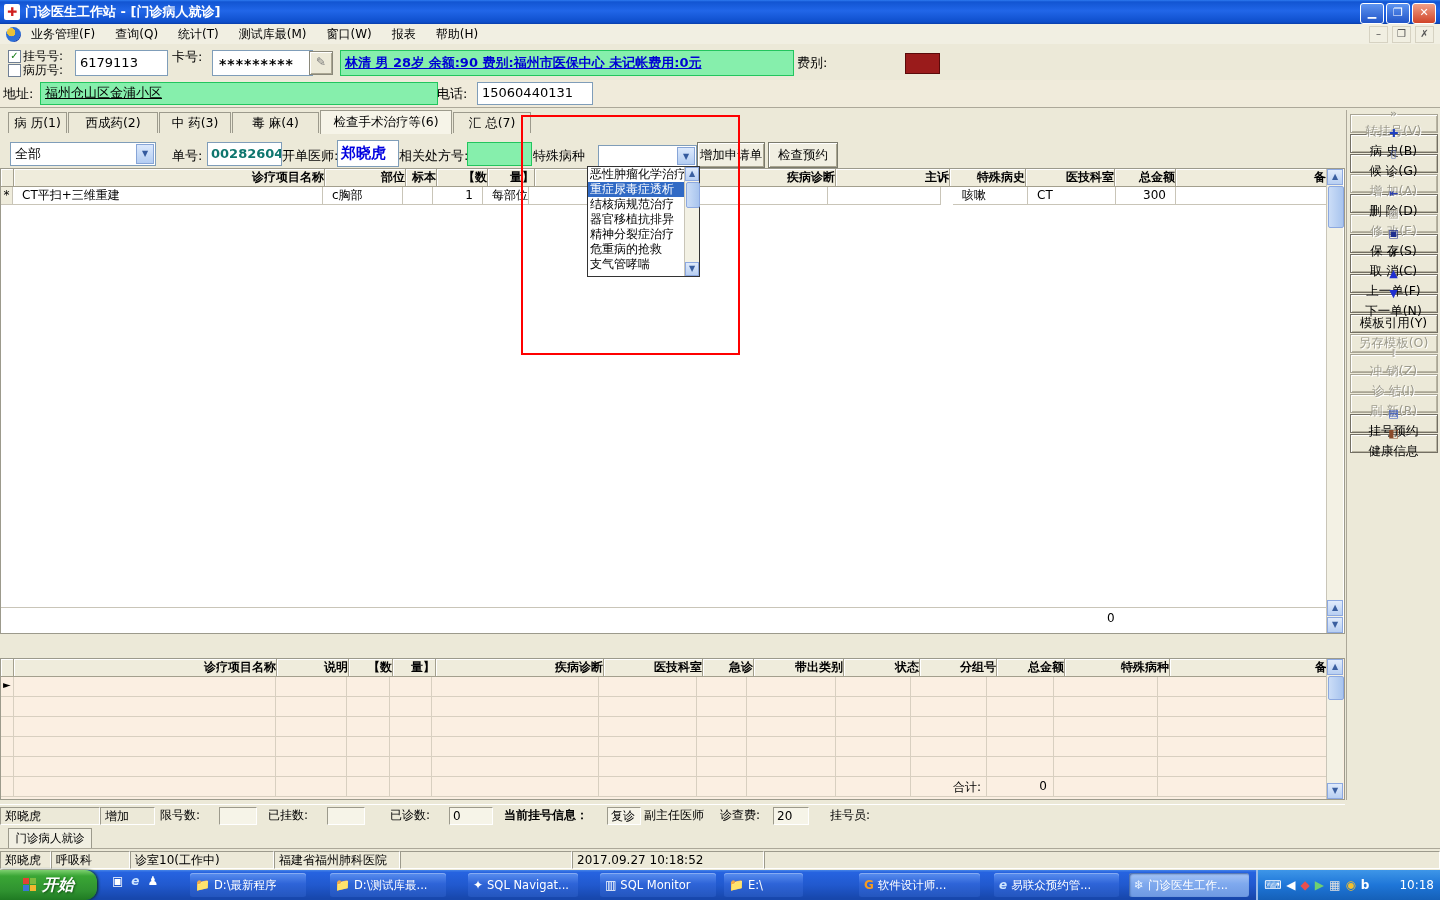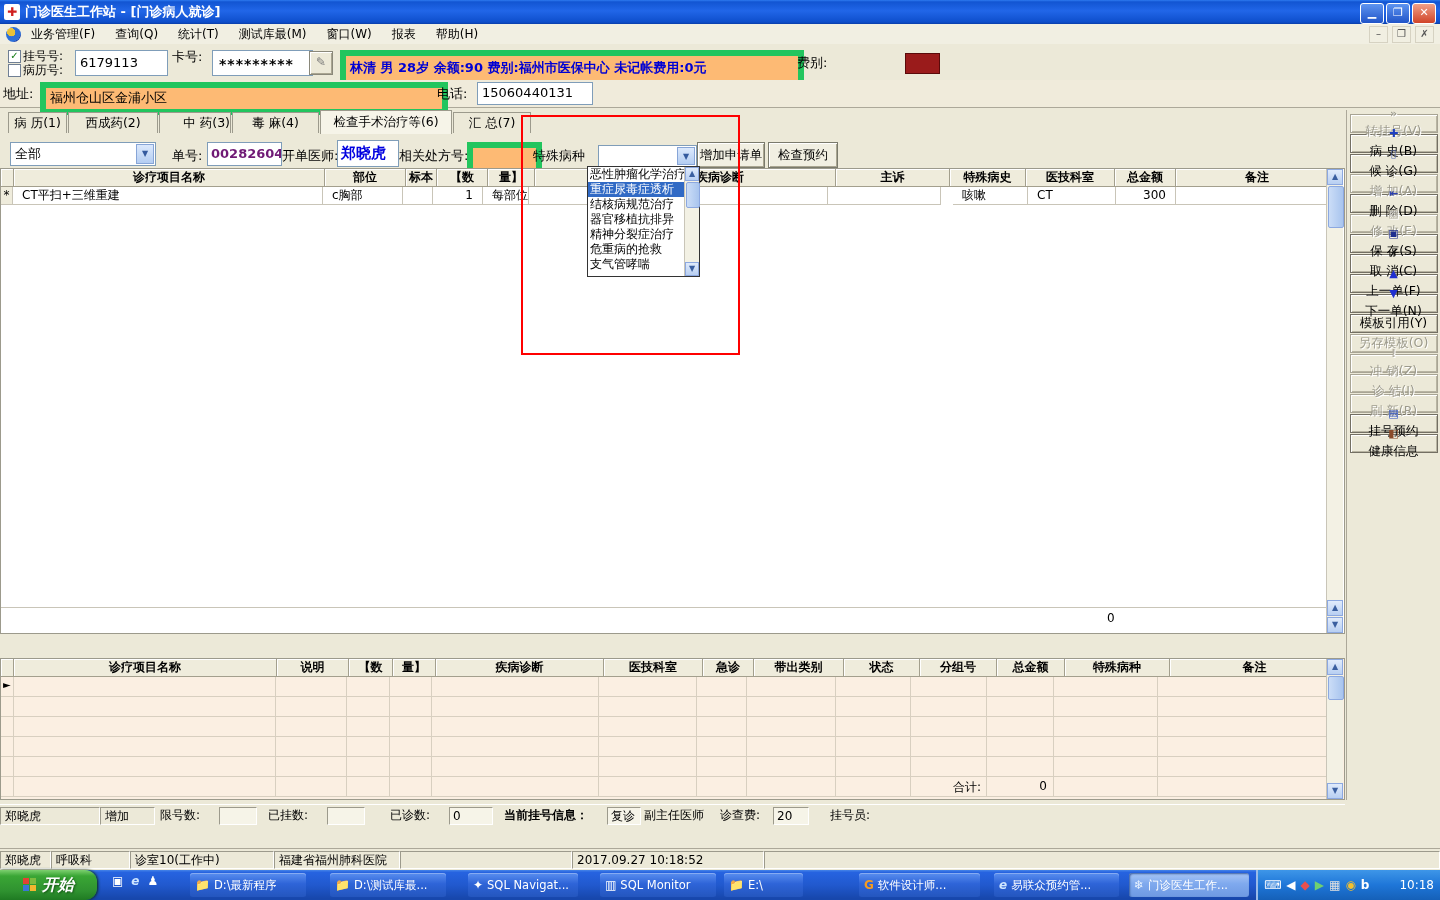--- a/index.html
+++ b/index.html
@@ -25,42 +25,42 @@
   .mi{margin-right:20px;white-space:nowrap;}
   .mdibtns{position:absolute;right:6px;top:2px;display:flex;gap:4px;color:#555;}
   .mdib{width:17px;height:15px;text-align:center;line-height:14px;font-size:10px;background:#F1EFE2;
     border:1px solid #D6D2C2;}
   
   .prow{position:absolute;left:0;top:44px;width:1440px;height:36px;background:#ECE9D8;}
   .arow{position:absolute;left:0;top:80px;width:1440px;height:27px;background:#F0EBDB;border-bottom:1px solid #ACA899;}
   .cb{position:absolute;width:11px;height:11px;background:#fff;border:1px solid #6F7F94;font-size:10px;
       line-height:10px;text-align:center;color:#137C13;}
   .sunkw{position:absolute;background:#fff;border:1px solid #7F9DB9;}
-  .sunkc{position:absolute;background:#fdba74;border:6px solid #22c55e;}
+  .sunkc{position:absolute;background:#86efac;border:1px solid #22c55e;text-decoration:underline;}
   .blue{color:#0000D4;}
   .feebox{position:absolute;border:1px solid #5A0A0A;}
   .penbtn{position:absolute;background:#ECE9D8;border:1px solid #8A887A;
     box-shadow:inset 1px 1px 0 #fff,inset -1px -1px 0 #A9A591;color:#777;text-align:center;}
   
   .tabsrow{position:absolute;left:0;top:110px;width:1345px;height:23px;border-bottom:1px solid #9C9A8C;}
   .tab{position:absolute;top:2px;height:20px;background:#ECE9D8;border:1px solid #9C9A8C;border-bottom:none;
     text-align:center;line-height:20px;white-space:nowrap;font-size:12.5px;}
   .tab.active{top:0;height:23px;background:#F6F4E8;line-height:22px;z-index:2;}
   
   .toolrow{position:absolute;left:0;top:133px;width:1345px;height:35px;background:#ECE9D8;}
   .combo-arrow{position:absolute;right:1px;top:1px;bottom:1px;width:16px;
     background:linear-gradient(180deg,#DCE9FC,#B4CDF2);border:1px solid #87A5D7;color:#345A9E;
     font-size:8px;text-align:center;line-height:17px;}
   .btn{position:absolute;background:#F1EFE2;border:1px solid #7A7A6C;
     box-shadow:inset 1px 1px 0 #fff,inset -1px -1px 0 #A9A591;text-align:center;font-size:12.5px;}
   
   .t1{position:absolute;left:0;top:168px;width:1343px;height:464px;background:#fff;border:1px solid #9C9A8C;}
   .thr{display:flex;height:18px;}
   .hc{background:#EFECDC;border-right:1px solid #A39F8D;border-bottom:1px solid #A39F8D;
-      box-shadow:inset 1px 1px 0 #fff;font-weight:bold;text-align:center;line-height:17px;font-size:12px;
+      box-shadow:inset 1px 1px 0 #fff;font-weight:bold;text-align:right;line-height:17px;font-size:12px;
       overflow:hidden;white-space:nowrap;flex:none;}
   .tr1{display:flex;height:18px;}
   .tc{border-right:1px solid #C9C5B8;border-bottom:1px solid #C9C5B8;background:#fff;line-height:17px;
       font-size:12px;overflow:hidden;white-space:nowrap;flex:none;padding:0 9px;box-sizing:border-box;}
   .tc.sel{background:#EFECDC;text-align:center;padding:0;}
   .tc.r{text-align:right;}
   .t1footer{position:absolute;left:0;top:438px;width:1325px;height:25px;border-top:1px solid #C9C5B8;background:#fff;}
   .vsb{position:absolute;top:0;bottom:0;width:16px;background:#F3F1E4;border-left:1px solid #C9C5B8;}
   .sa{width:16px;height:16px;background:linear-gradient(180deg,#E0EBFB,#B8CFF2);border:1px solid #8CA8E0;
       color:#3A5FA0;font-size:8px;line-height:14px;text-align:center;box-sizing:border-box;}
@@ -186,33 +186,33 @@
   <div class="arow">
     <span class="abs nowrap" style="left:3px;top:5px;font-size:13px;">地址:</span>
     <span class="sunkc nowrap" style="left:40px;top:2px;width:392px;height:21px;line-height:20px;padding-left:4px;font-size:13px;">福州仓山区金浦小区</span>
     <span class="abs nowrap" style="left:437px;top:5px;font-size:13px;">电话:</span>
     <span class="sunkw nowrap" style="left:477px;top:2px;width:110px;height:21px;line-height:20px;padding-left:4px;font-size:13px;">15060440131</span>
   </div>
 
   <div class="tabsrow">
     <span class="tab" style="left:8px;width:57px;">病 历(1)</span>
     <span class="tab" style="left:68px;width:88px;">西成药(2)</span>
-    <span class="tab" style="left:159px;width:70px;text-align:right;">中 药(3)</span>
+    <span class="tab" style="left:159px;width:70px;">中 药(3)</span>
     <span class="tab" style="left:232px;width:85px;">毒 麻(4)</span>
     <span class="tab active" style="left:320px;width:130px;">检查手术治疗等(6)</span>
     <span class="tab" style="left:453px;width:76px;">汇 总(7)</span>
   </div>
 
   <div class="toolrow">
     <span class="sunkw nowrap" style="left:10px;top:9px;width:140px;height:22px;line-height:21px;padding-left:4px;font-size:13px;">
       <span>全部</span>
       <span class="combo-arrow">▼</span>
     </span>
     <span class="abs nowrap" style="left:172px;top:14px;font-size:13px;">单号:</span>
-    <span class="sunkw nowrap" style="left:207px;top:9px;width:70px;height:22px;line-height:21px;padding-left:3px;font-size:13px;font-weight:bold;color:#701a75;">00282604</span>
+    <span class="sunkw nowrap" style="left:207px;top:9px;width:70px;height:22px;line-height:21px;padding-left:3px;font-size:13px;font-weight:bold;color:#0f766e;">00282604</span>
     <span class="abs nowrap" style="left:282px;top:14px;font-size:13px;">开单医师:</span>
     <span class="sunkw nowrap" style="left:337px;top:7px;width:57px;height:25px;line-height:24px;padding-left:3px;font-size:15px;font-weight:bold;color:#0000E0;">郑晓虎</span>
     <span class="abs nowrap" style="left:399px;top:14px;font-size:13px;">相关处方号:</span>
     <span class="sunkc" style="left:467px;top:9px;width:63px;height:22px;"></span>
     <span class="abs nowrap" style="left:533px;top:14px;font-size:13px;">特殊病种</span>
     <span class="sunkw" style="left:598px;top:12px;width:97px;height:20px;">
       <span class="combo-arrow">▼</span>
     </span>
     <span class="btn" style="left:697px;top:9px;width:66px;height:24px;line-height:23px;">增加申请单</span>
     <span class="btn" style="left:768px;top:9px;width:68px;height:24px;line-height:23px;">检查预约</span>
@@ -313,20 +313,23 @@
     <span class="stl" style="width:56px;margin-left:22px;">已诊数:</span>
     <span class="stb" style="width:44px;">0</span>
     <span class="stl" style="width:100px;margin-left:8px;font-weight:bold;">当前挂号信息：</span>
     <span class="stb" style="width:34px;">复诊</span>
     <span class="stl" style="width:68px;">副主任医师</span>
     <span class="stl" style="width:50px;margin-left:2px;">诊查费:</span>
     <span class="stb" style="width:36px;">20</span>
     <span class="stl" style="width:60px;margin-left:18px;">挂号员:</span>
   </div>
 
+  <div class="tabstrip">
+    <span class="doctab">门诊病人就诊</span>
+  </div>
 
   <div class="infobar">
     <span class="stc" style="width:51px;">郑晓虎</span>
     <span class="stc" style="width:79px;">呼吸科</span>
     <span class="stc" style="width:144px;">诊室10(工作中)</span>
     <span class="stc" style="width:126px;">福建省福州肺科医院</span>
     <span class="stc" style="width:172px;"></span>
     <span class="stc" style="width:192px;">2017.09.27 10:18:52</span>
     <span class="stc" style="flex:1;"></span>
   </div>

